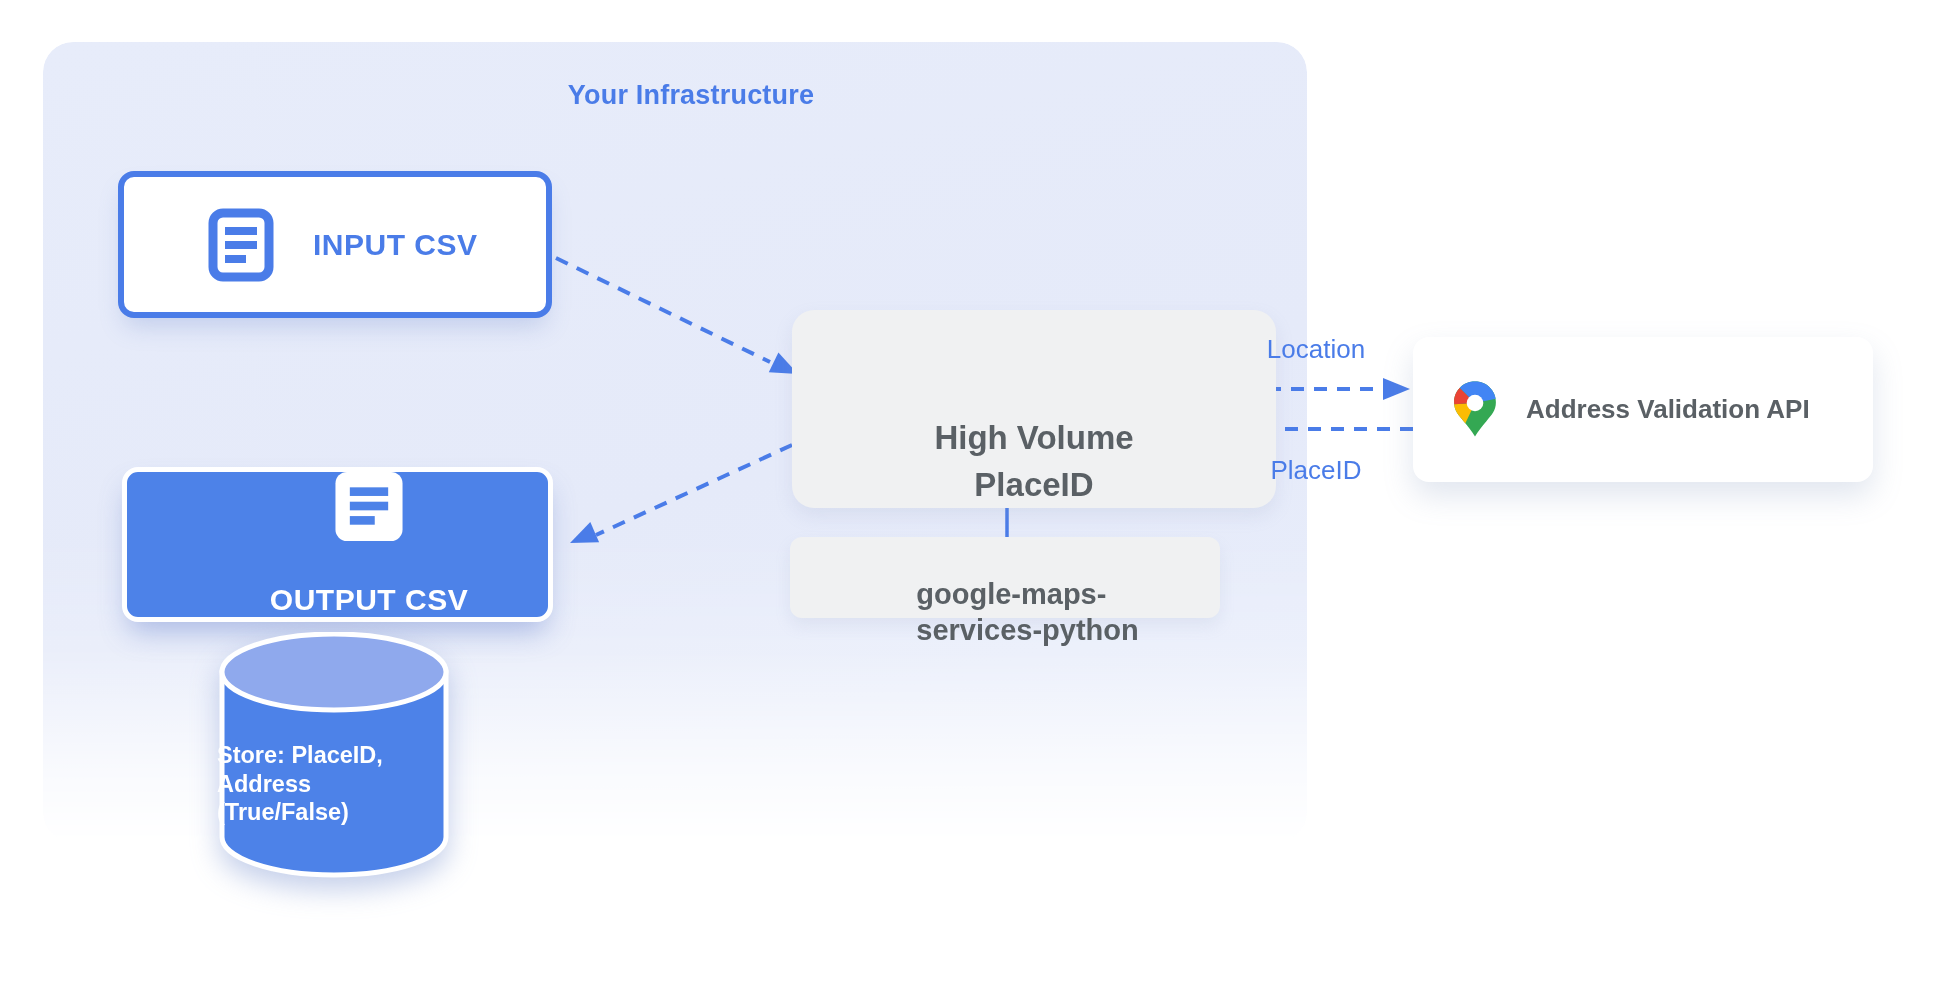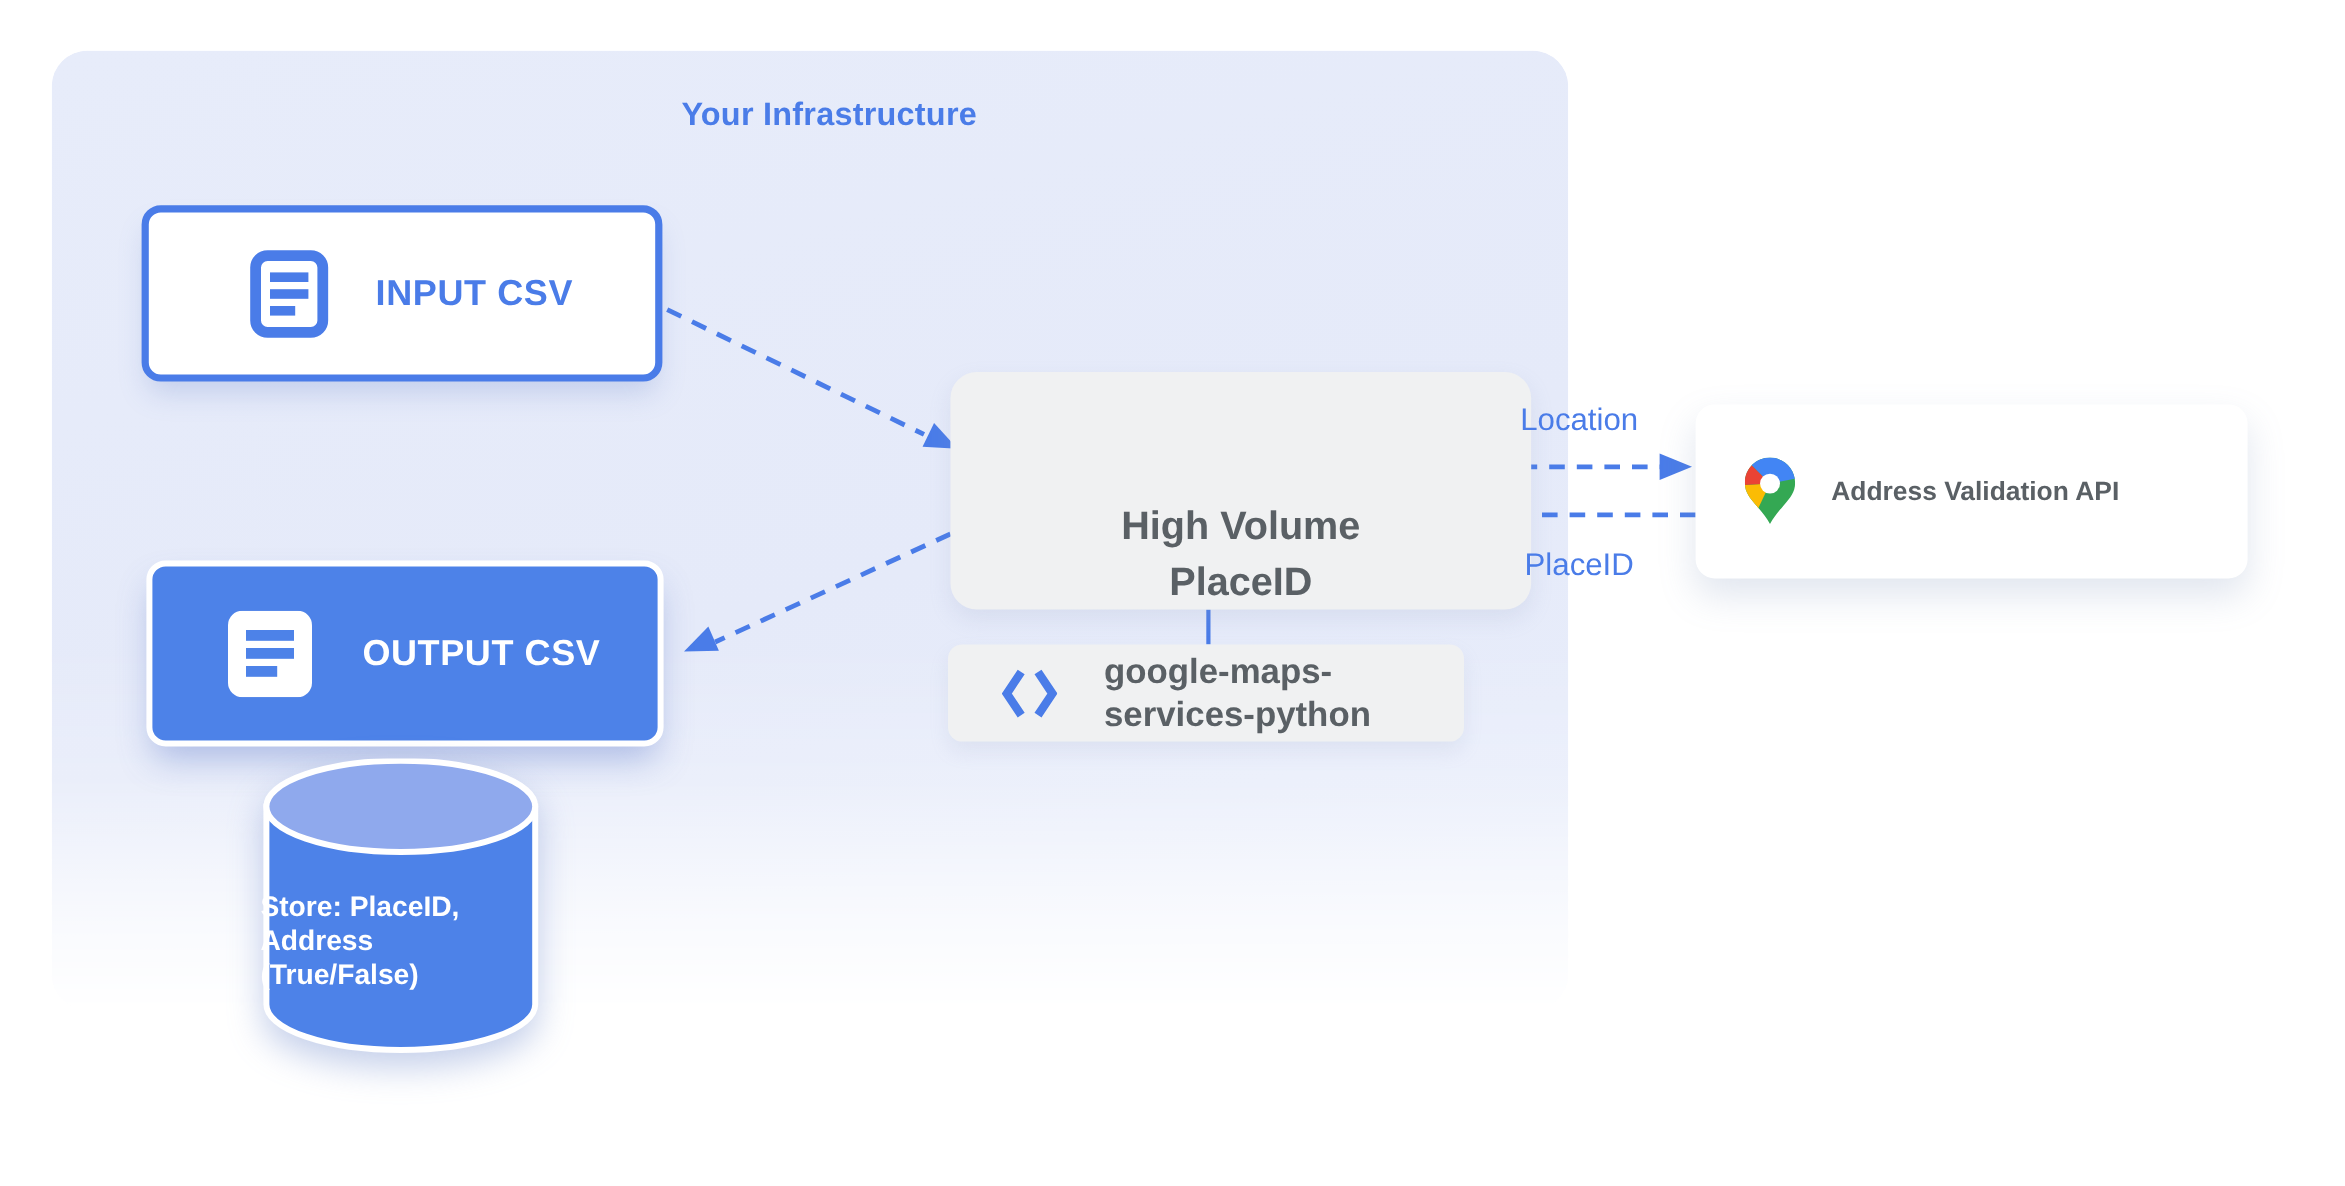--- a/index.html
+++ b/index.html
@@ -28,52 +28,52 @@
     left:118px;top:171px;width:434px;height:147px;border-radius:16px;
     background:#ffffff;border:6px solid #4a7ce8;
     box-shadow:0 14px 24px -6px rgba(100,130,200,.28);
     padding-left:84px;gap:39px;
   }
   .input-label{font-size:30px;font-weight:bold;color:#4a7ce8;letter-spacing:.5px;}
   .output-box{
     left:122px;top:467px;width:431px;height:155px;border-radius:16px;
     background:#4d82e8;border:5px solid #ffffff;
     box-shadow:0 16px 28px -6px rgba(90,120,200,.42);
-    padding-left:63px;gap:42px;
+    padding-left:63px;gap:42px;flex-direction:column;
   }
   .output-label{font-size:30px;font-weight:bold;color:#ffffff;letter-spacing:.5px;}
 
   
   .cyl-svg{left:217px;top:632px;filter:drop-shadow(0 12px 14px rgba(100,130,200,.38));}
   .cyl-text{
     left:217px;top:741px;width:232px;
     font-size:23.5px;font-weight:bold;color:#ffffff;line-height:28.5px;
   }
 
   
   .script-box{
     left:792px;top:310px;width:484px;height:198px;border-radius:22px;
     background:#f0f1f2;box-shadow:0 8px 18px rgba(140,155,190,.16);
     display:flex;align-items:flex-end;justify-content:center;text-align:center;
   }
   .script-text{font-size:33px;font-weight:bold;color:#5a6065;line-height:47px;}
   .lib-box{
     left:790px;top:537px;width:430px;height:81px;border-radius:12px;
     background:#f0f1f2;box-shadow:0 8px 16px rgba(140,155,190,.14);
-    display:flex;align-items:center;box-sizing:border-box;padding-left:45px;gap:39px;
+    display:flex;align-items:center;box-sizing:border-box;padding-left:45px;gap:39px;flex-direction:column;
   }
   .lib-text{font-size:29px;font-weight:bold;color:#5a6065;line-height:36px;}
 
   
   .api-box{
     left:1413px;top:337px;width:460px;height:145px;border-radius:16px;
     background:#ffffff;box-shadow:0 14px 30px rgba(120,140,180,.22);
     display:flex;align-items:center;box-sizing:border-box;padding-left:33px;gap:22px;
   }
-  .api-label{font-size:22px;font-weight:bold;color:#5a6065;}
+  .api-label{font-size:26px;font-weight:bold;color:#5a6065;}
 
   
   .edge-label{
     width:160px;text-align:center;font-size:26px;color:#4a7ce8;
   }
   .loc-label{left:1236px;top:334px;}
   .pid-label{left:1236px;top:455px;}
 
   svg{display:block;}
 </style>

